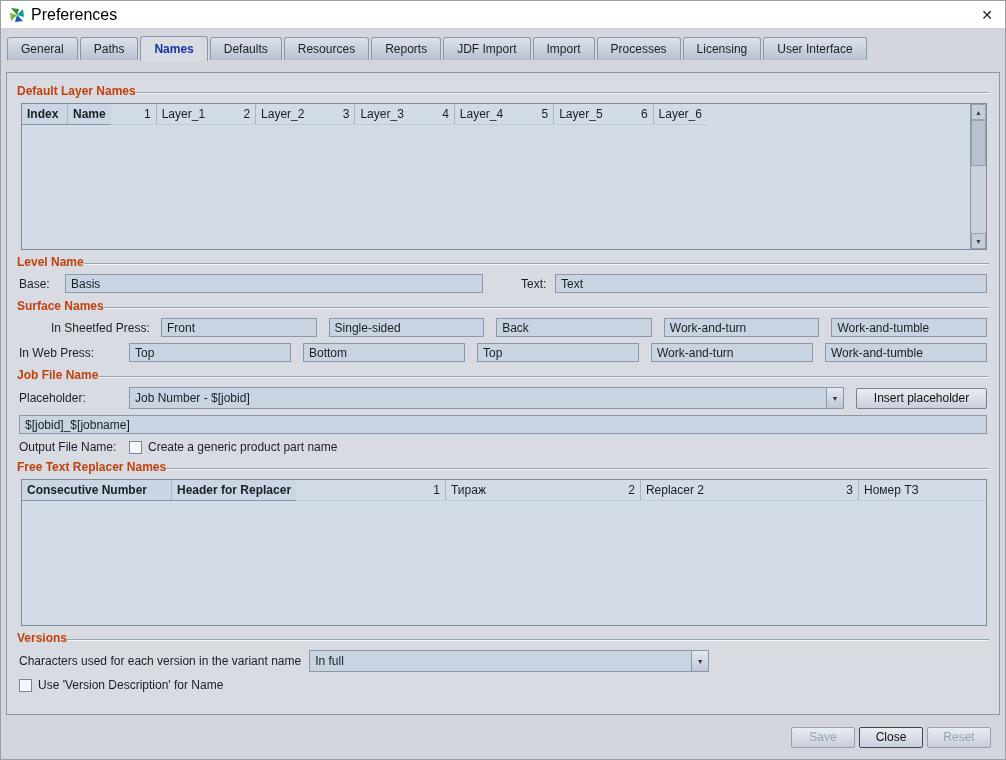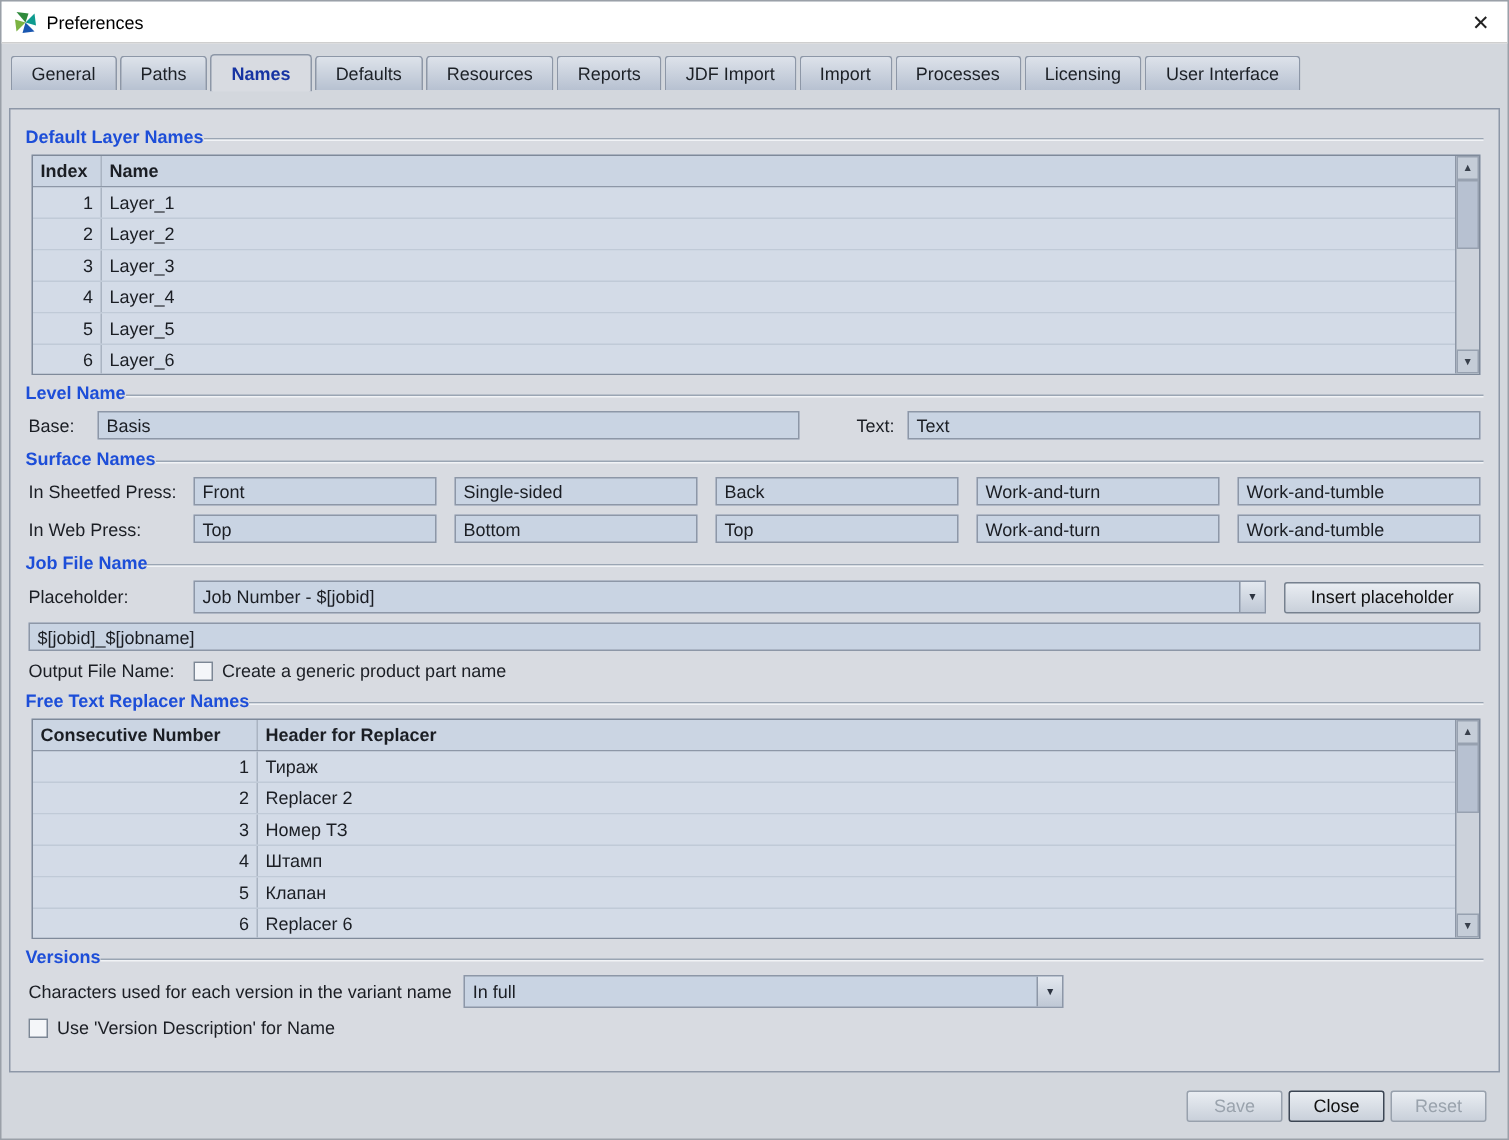--- a/index.html
+++ b/index.html
@@ -5,31 +5,31 @@
   :root{
     --panel-bg:#d8dbe1; --dialog-bg:#d3d7dd; --field-bg:#c9d4e3; --header-bg:#cbd5e3;
     --row-bg:#d3dbe7; --border:#8d97a7; --accent-tab:#1734a3;
   }
   *{box-sizing:border-box; margin:0; padding:0;}
   html,body{width:1006px;height:760px;}
   body{font-family:"Liberation Sans",sans-serif;font-size:12px;color:#1b1e24;background:#fff;}
   .window{width:1006px;height:760px;background:var(--dialog-bg);border:1px solid #9aa0a8;display:flex;flex-direction:column;overflow:hidden;}
   .titlebar{height:28px;background:#ffffff;display:flex;align-items:center;padding:0 10px 0 8px;border-bottom:1px solid #cfcfcf;flex:0 0 auto;}
   .app-icon{width:16px;height:16px;margin-right:6px;display:inline-block;}
-  .title{font-size:12px;color:#000;}
+  .title{font-size:16px;color:#000;}
   .close-x{margin-left:auto;font-size:14px;color:#222;cursor:default;padding:0 2px;}
   .tabbar{display:flex;align-items:flex-end;padding:7px 0 12px 6px;flex:0 0 auto;position:relative;z-index:2;}
   .tab{padding:4px 13px 4px;margin-right:2px;border:1px solid var(--border);border-bottom:none;border-radius:3px 3px 0 0;background:linear-gradient(#dde2ea,#b7c1d1);color:#1c2026;white-space:nowrap;cursor:default;}
   .tab.active{background:var(--panel-bg);color:var(--accent-tab);font-weight:bold;padding-top:5px;padding-bottom:5px;margin-bottom:-1px;position:relative;z-index:3;}
   .panel{flex:1 1 auto;margin:0 5px;border:1px solid var(--border);background:var(--panel-bg);padding:6px 10px 6px;position:relative;z-index:1;overflow:hidden;}
-  .group-title{display:flex;align-items:center;gap:0;font-weight:bold;color:#1d4ed8;margin:5px 0 5px;}
+  .group-title{display:flex;align-items:center;gap:0;font-weight:bold;color:#c2410c;margin:5px 0 5px;}
   .group-title .rule{flex:1;height:2px;border-top:1px solid #9aa5b3;border-bottom:1px solid #f1f3f6;margin-top:3px;}
   
   .tbl{display:flex;border:1px solid #7f8a9a;background:var(--row-bg);height:147px;overflow:hidden;margin:0 2px 4px 4px;}
-  .tbl-main{flex:1;display:flex;flex-direction:column;}
+  .tbl-main{flex:1;display:flex;flex-direction:row;}
   .tr{display:flex;height:21px;flex:0 0 21px;border-bottom:1px solid #c0cad7;align-items:stretch;background:var(--row-bg);}
   .tr.th{background:var(--header-bg);font-weight:bold;border-bottom:1px solid #8d97a7;}
   .td{display:flex;align-items:center;padding:0 5px;overflow:hidden;white-space:nowrap;}
   .col-a{width:46px;border-right:1px solid #aab4c2;flex:0 0 46px;}
   .col-a2{width:150px;border-right:1px solid #aab4c2;flex:0 0 150px;}
   .col-b{flex:1;}
   .num{justify-content:flex-end;}
   
   .sb{width:16px;flex:0 0 16px;border-left:1px solid #8d97a7;background:#ccd2db;display:flex;flex-direction:column;}
   .sb-btn{height:16px;flex:0 0 16px;background:#c5cdd8;border:1px solid #97a1b0;display:flex;align-items:center;justify-content:center;font-size:7px;color:#39404c;}
@@ -128,35 +128,35 @@
         <div class="sb-btn">▼</div>
       </div>
     </div>
 
     <div class="group-title">
       <span>Level Name</span>
       <span class="rule"></span>
     </div>
     <div class="frow">
       <span class="lbl" style="width:46px;">Base:</span>
-      <div class="field" style="width:468px;">
+      <div class="field" style="width:418px;">
         <span>Basis</span>
       </div>
       <span class="lbl" style="margin-left:38px;width:34px;">Text:</span>
       <div class="field" style="flex:1;">
         <span>Text</span>
       </div>
     </div>
 
     <div class="group-title">
       <span>Surface Names</span>
       <span class="rule"></span>
     </div>
     <div class="frow">
-      <span class="lbl" style="width:110px;flex:0 0 110px;">In Sheetfed Press:</span>
+      <span class="lbl" style="width:110px;flex:0 0 110px;margin-left:32px;">In Sheetfed Press:</span>
       <div class="surface-fields">
         <div class="field">
             <span>Front</span>
           </div>
         <div class="field">
             <span>Single-sided</span>
           </div>
         <div class="field">
             <span>Back</span>
           </div>

